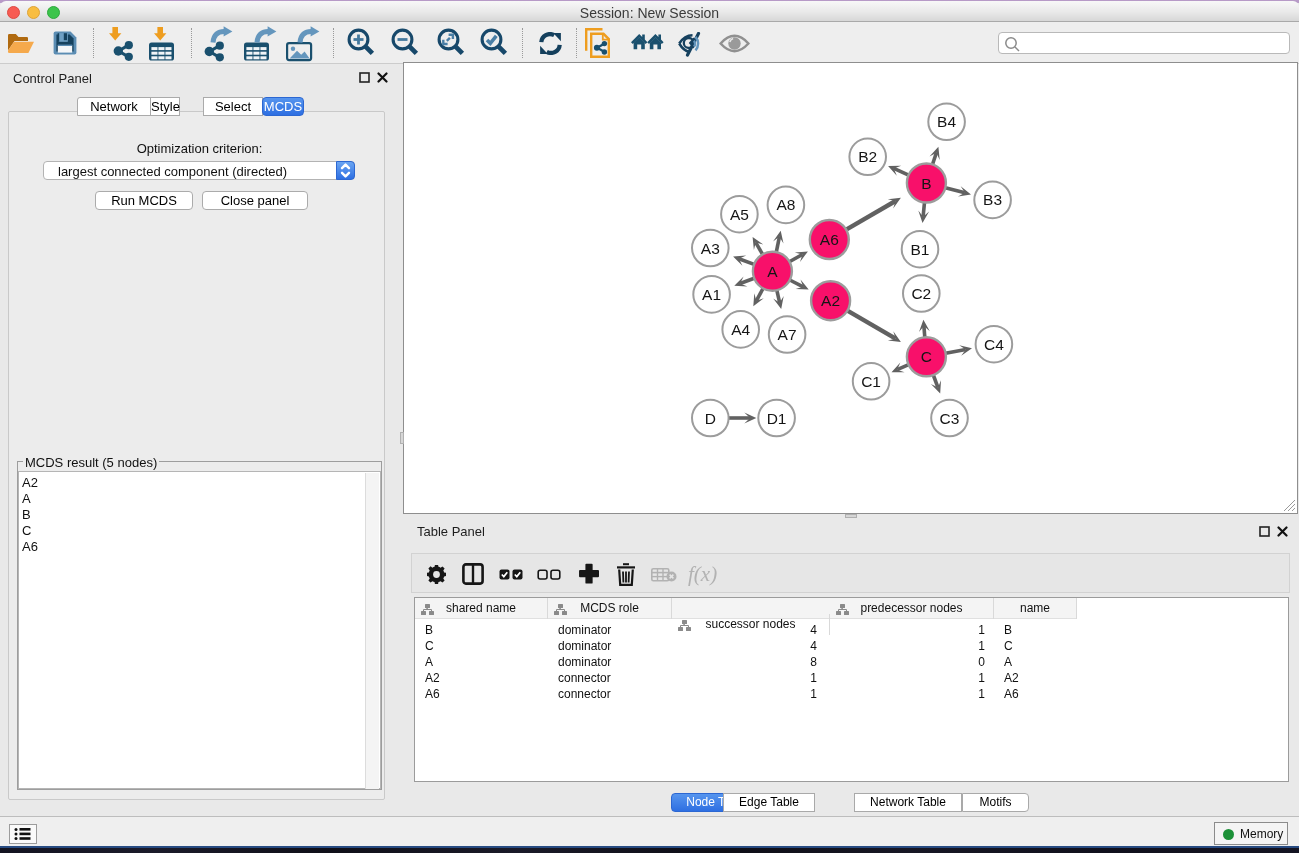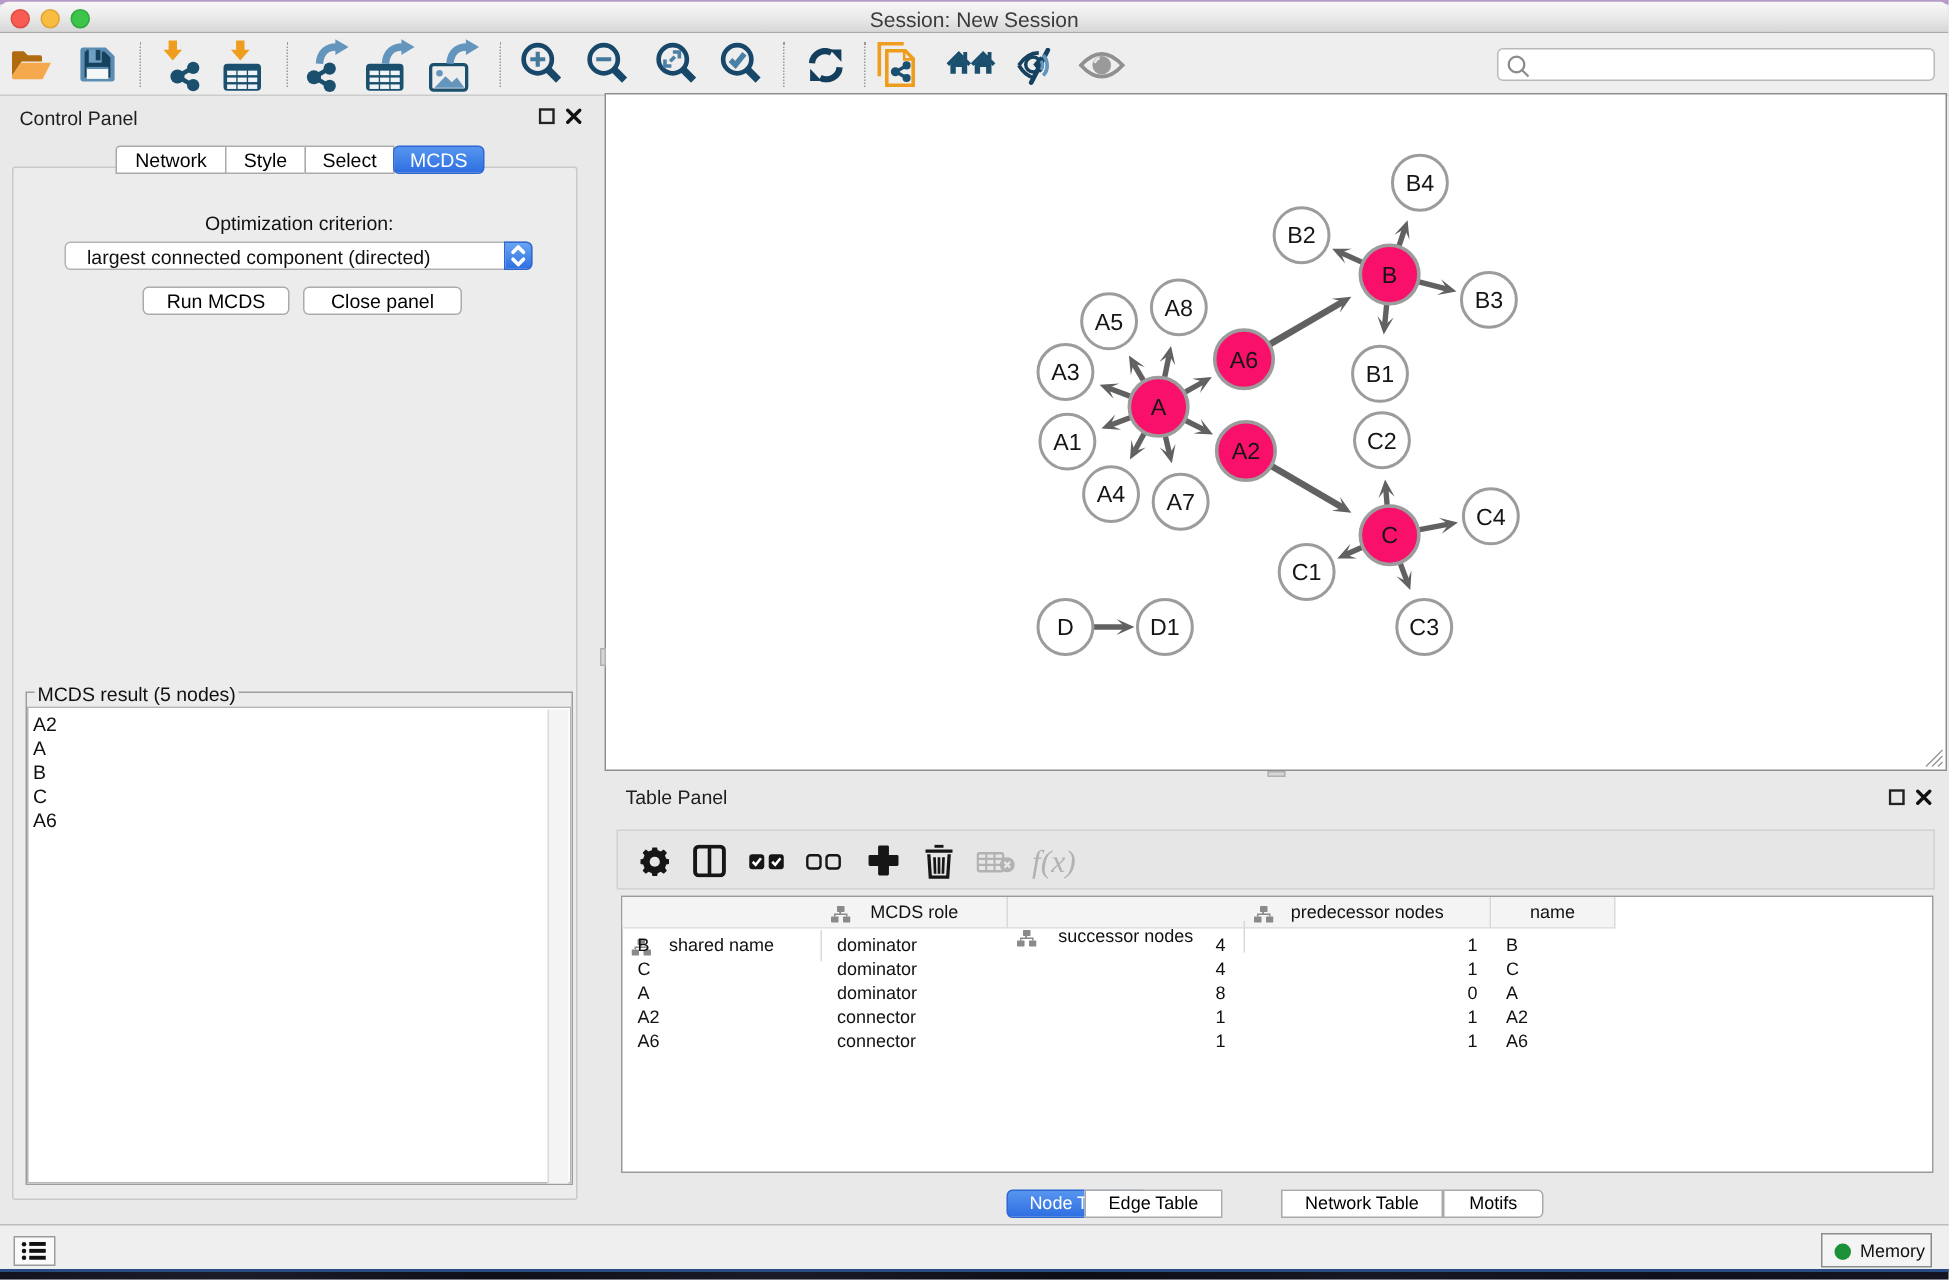--- a/index.html
+++ b/index.html
@@ -24,23 +24,23 @@
 #searchbox { left:998px; top:10px; width:292px; height:22px; background:#ffffff;
   border:1px solid #b9b9b9; border-radius:4px; }
 
 #cpTitle { left:13px; top:71px; font-size:13px; color:#1e1e1e;text-align:center; }
 .winbtn { position:absolute; font-size:12px; color:#111; }
 #cpBox { left:8px; top:111px; width:377px; height:689px; background:#ececec;
   border:1px solid #c9c9c9; border-radius:2px; }
 .tab { position:absolute; top:97px; height:19px; background:#ffffff; border:1px solid #aaaaaa;
   font-size:13px; text-align:center; line-height:17px; color:#000; }
 #tabNetwork { left:77px; width:74px; border-radius:3px 0 0 0; }
-#tabStyle { left:150px; width:54px; }
+#tabStyle { left:150px; width:30px; }
 #tabSelect { left:203px; width:60px; }
-#tabMCDS { left:262px; width:61px; background:linear-gradient(#5695ee,#2e6fe2); color:#fff; border:1px solid #2c67d2; border-radius:4px; }
+#tabMCDS { left:262px; width:42px; background:linear-gradient(#5695ee,#2e6fe2); color:#fff; border:1px solid #2c67d2; border-radius:4px; }
 #optLabel { left:0px; top:141px; width:399px; text-align:center; font-size:13px; color:#111; }
 #optSelect { left:43px; top:161px; width:312px; height:19px; background:#fff; border:1px solid #b3b3b3; border-radius:4px; }
 #optSelect .txt { position:absolute; left:14px; top:2px; font-size:13px; color:#111; }
 #optSelect .spin { position:absolute; right:-1px; top:-1px; width:19px; height:19px; border-radius:0 4px 4px 0;
   background:linear-gradient(#6aa5f2,#2e6fe2); border:1px solid #2c67d2; }
 .btn { position:absolute; top:191px; height:19px; background:#ffffff; border:1px solid #ababab; border-radius:4px;
   font-size:13px; text-align:center; line-height:17px; color:#000; }
 #btnRun { left:95px; width:98px; }
 #btnClose { left:202px; width:106px; }
 #fieldset { left:17px; top:461px; width:365px; height:329px; border:1px solid #9d9d9d; }
@@ -454,21 +454,21 @@
 <path d="M18.6 7.6 L22.4 11.4 M22.4 7.6 L18.6 11.4" stroke="#e6e6e6" stroke-width="1.5"></path>
         </g>
       </svg>
     </div>
 <div class="ticon" style="left:276px;top:0px;height:40px;display:flex;align-items:center;">
       <div style="font-family:'Liberation Serif',serif;font-style:italic;font-size:21px;color:#b2b2b2;">f(x)</div>
     </div>
   </div>
 <div class="abs" id="tableBox">
   <div id="thead">
-<div class="th" style="left:0px;width:133px;margin-top:22px;">
+<div class="th" style="left:0px;width:133px;">
 <span style="position:absolute;left:6px;top:4px;"><svg width="13" height="12" viewBox="0 0 13 12">
             <g fill="#8a8a8a">
               <rect x="4" y="0" width="5" height="4" rx="0.5"></rect>
               <rect x="0" y="7" width="5" height="4" rx="0.5"></rect>
               <rect x="8" y="7" width="5" height="4" rx="0.5"></rect>
               <path d="M6 4v2M2.5 7V5.5h8V7M6.2 4v2" stroke="#8a8a8a" stroke-width="1" fill="none"></path>
             </g>
           </svg></span>
 <span style="position:absolute;left:0;right:0;top:0;">shared name</span>
 </div>

